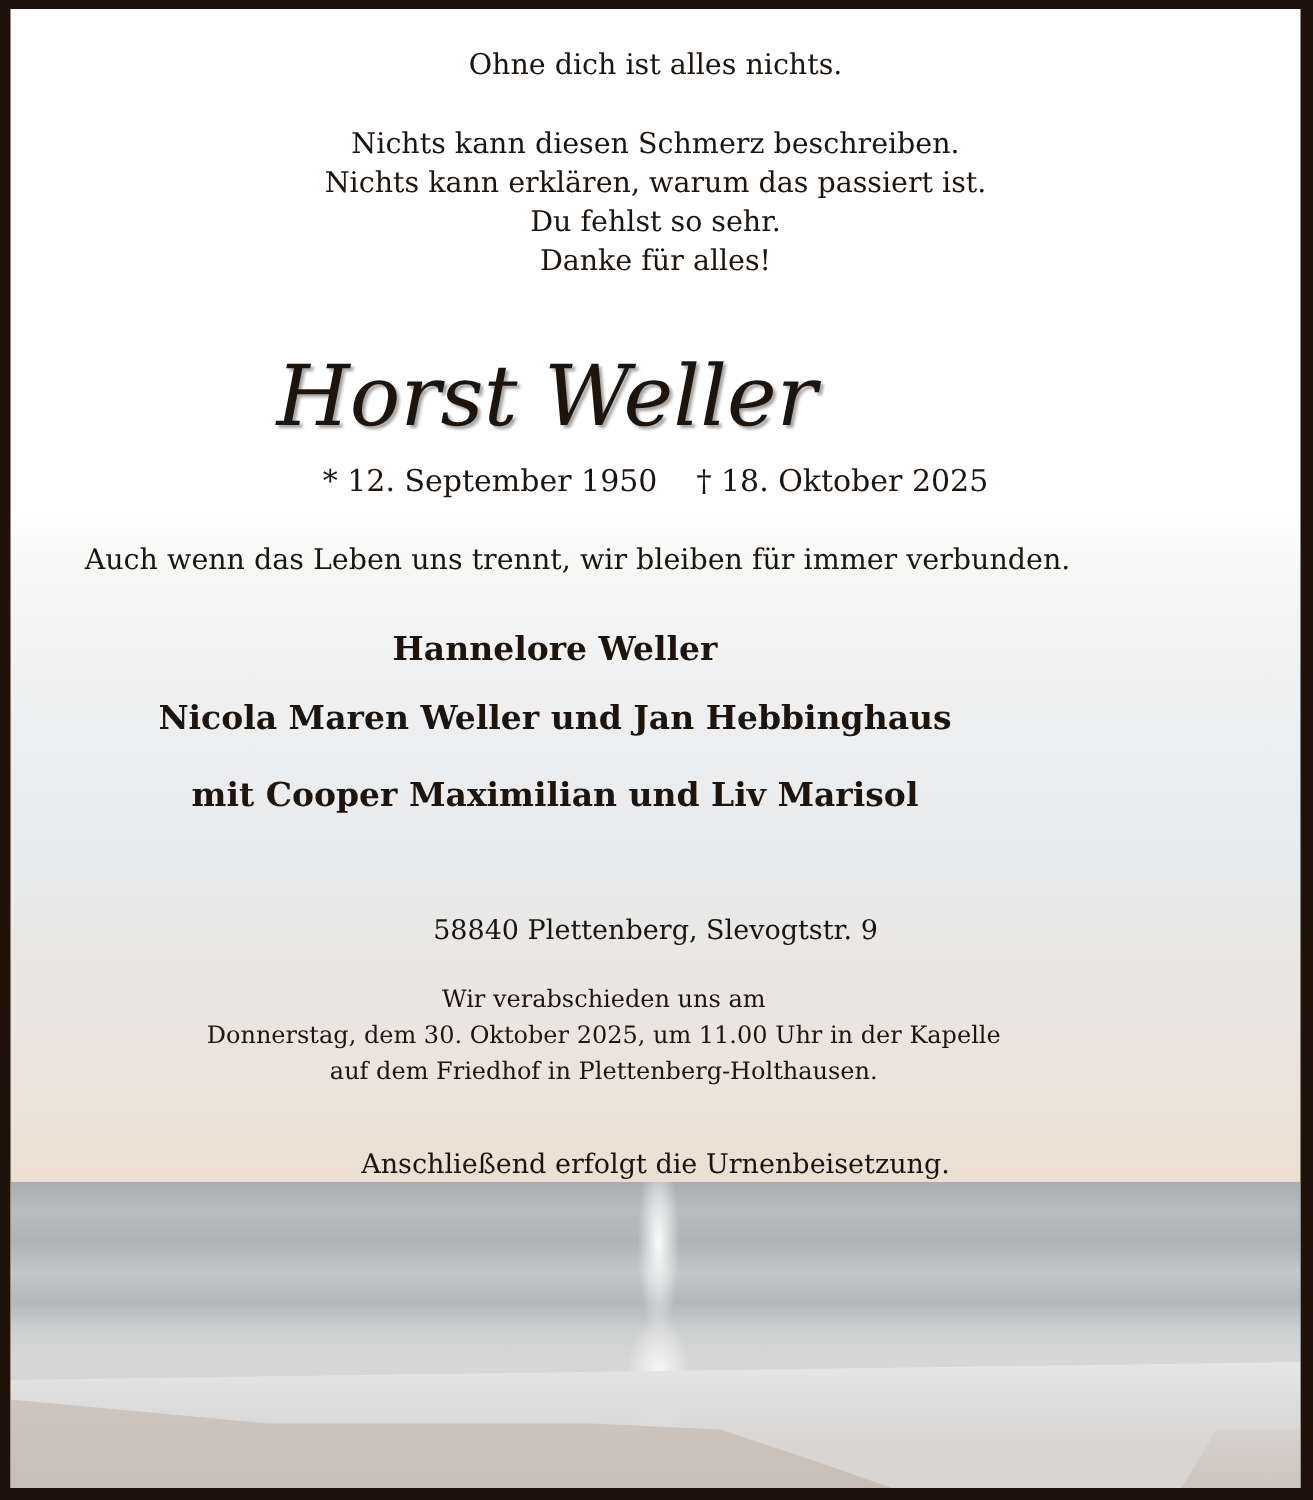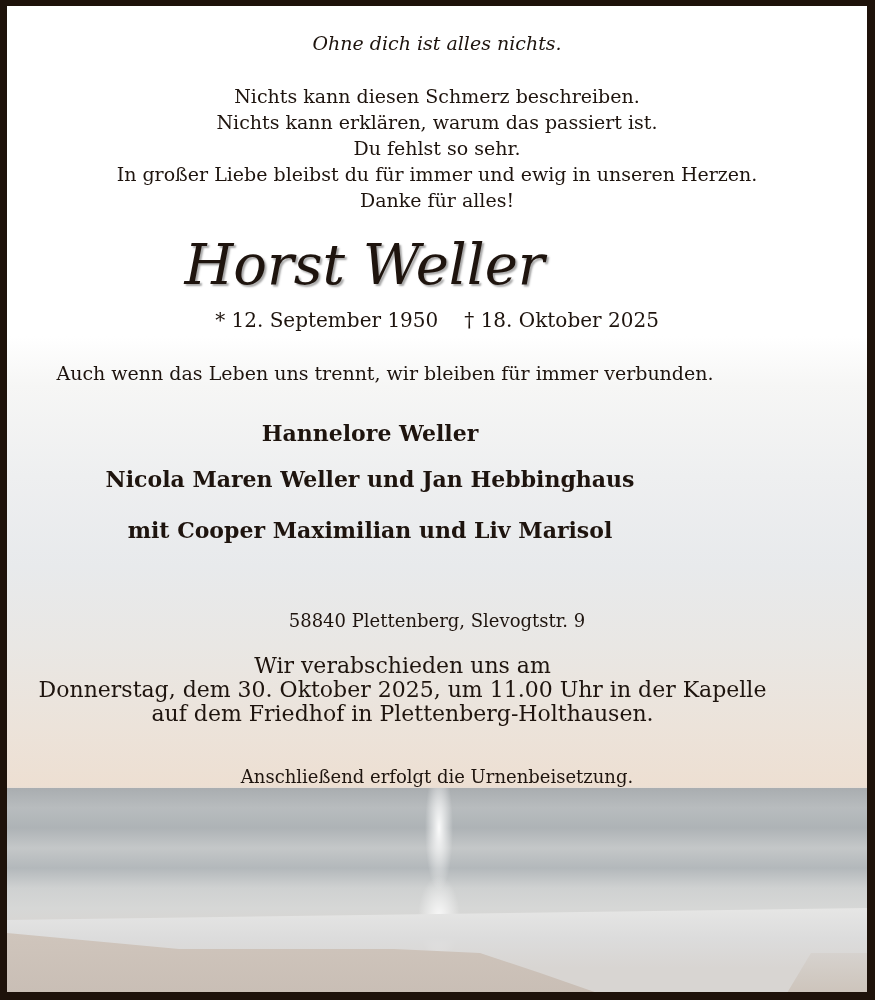--- a/index.html
+++ b/index.html
@@ -32,57 +32,56 @@
   .sand-right {
     position: absolute; right: 0; top: 165px; width: 80px; height: 40px;
     background: linear-gradient(180deg, #d6d2ce, #cdc4bb);
     clip-path: polygon(30% 0, 100% 0, 100% 100%, 0 100%);
   }
   .text {
     position: absolute; left: 0; top: 0; width: 860px;
     text-align: center; color: #1e140e;
     font-family: "DejaVu Serif", serif;
   }
-  .motto { position: absolute; left: 0; width: 860px; top: 26px; font-style: italic; font-size: 19px; }
+  .motto { position: absolute; left: 0; width: 860px; top: 26px; font-size: 19px; }
   .poem { position: absolute; left: 0; width: 860px; top: 77px; font-size: 19px; line-height: 26px; }
   .name {
     position: absolute; left: 0; width: 715px; top: 226px;
     font-size: 56px; font-style: italic; letter-spacing: 0px;
     text-shadow: 2px 2px 2px rgba(0,0,0,0.35);
   }
   .dates { position: absolute; left: 0; width: 860px; top: 302px; font-size: 20px; }
   .dates .gap { display: inline-block; width: 26px; }
   .verse { position: absolute; left: 0; width: 756px; top: 356px; font-size: 19px; }
   .family { position: absolute; left: 0; width: 726px; font-weight: bold; font-size: 22px; }
   .f1 { top: 414px; }
   .f2 { top: 460px; }
   .f3 { top: 508px; line-height: 32px; }
   .address { position: absolute; left: 0; width: 860px; top: 604px; font-size: 18px; }
-  .service { position: absolute; left: 0; width: 791px; top: 648px; font-size: 22px; line-height: 24px; }
+  .service { position: absolute; left: 0; width: 791px; top: 648px; font-size: 16px; line-height: 24px; }
   .burial { position: absolute; left: 0; width: 860px; top: 724px; font-size: 18px; margin-top: 36px; }
   .line { display: block; }
 </style>
 </head>
 <body>
 
 <div class="card">
   <div class="sea">
     <div class="foam"></div>
     <div class="sand"></div>
     <div class="sand-right"></div>
   </div>
 
   <div class="text">
     <div class="motto">Ohne dich ist alles nichts.</div>
 
     <div class="poem">
       <span class="line">Nichts kann diesen Schmerz beschreiben.</span>
       <span class="line">Nichts kann erklären, warum das passiert ist.</span>
       <span class="line">Du fehlst so sehr.</span>
-      <span class="line">In großer Liebe bleibst du für immer und ewig in unseren Herzen.</span>
       <span class="line">Danke für alles!</span>
     </div>
 
     <div class="name">Horst Weller</div>
 
     <div class="dates">
       <span>* 12. September 1950</span><span class="gap"></span><span>† 18. Oktober 2025</span>
     </div>
 
     <div class="verse">Auch wenn das Leben uns trennt, wir bleiben für immer verbunden.</div>

